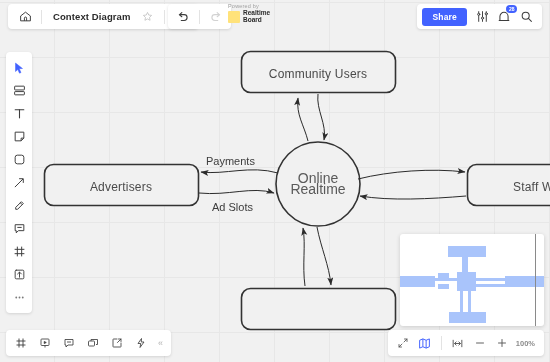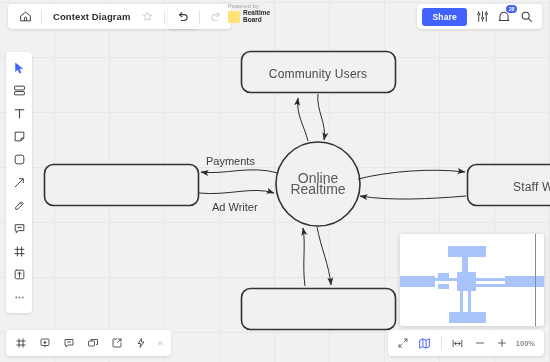--- a/index.html
+++ b/index.html
@@ -171,29 +171,30 @@
       <path d="M317,227 C321,248 329,265 331,285" fill="none" stroke="#2b2b2b" stroke-width="1" marker-end="url(#ah)"></path>
 
       <path d="M278,173 C250,165 225,175 201,172" fill="none" stroke="#2b2b2b" stroke-width="1" marker-end="url(#ah)"></path>
       <path d="M199,193 C228,196 252,186 274,193" fill="none" stroke="#2b2b2b" stroke-width="1" marker-end="url(#ah)"></path>
 
       <path d="M358,179 C390,171 432,168 465,172" fill="none" stroke="#2b2b2b" stroke-width="1" marker-end="url(#ah)"></path>
       <path d="M466,196 C430,199 390,201 360,196" fill="none" stroke="#2b2b2b" stroke-width="1" marker-end="url(#ah)"></path>
     </svg>
 
     <div class="node-label" style="left:241px;top:67px;width:154px;">Community Users</div>
+    <div class="node-label" style="left:44px;top:180px;width:154px;">Advertisers</div>
     <div class="node-label" style="left:467px;top:180px;width:154px;text-align:center;">Staff Writer</div>
 
     <div class="circle-label" style="left:268px;top:173px;width:100px;">
       <span>Online</span><br>
       <span>Realtime</span>
     </div>
 
     <div class="edge-label" style="left:206px;top:155px;">Payments</div>
-    <div class="edge-label" style="left:212px;top:201px;">Ad Writer</div>
+    <div class="edge-label" style="left:212px;top:201px;">Ad Slots</div>
   </div>
 
   <div id="topbar">
 
     <div class="bar-group" id="grp-title">
       <div class="tb-btn">
         <svg class="ic" width="13" height="13" viewBox="0 0 24 24" fill="none" stroke="#3d3d3d" stroke-width="1.8">
           <path d="M3 11 L12 4 L21 11 V20 H3 Z"></path>
           <path d="M10 20 v-5 a2 2 0 0 1 4 0 v5"></path>
         </svg>

